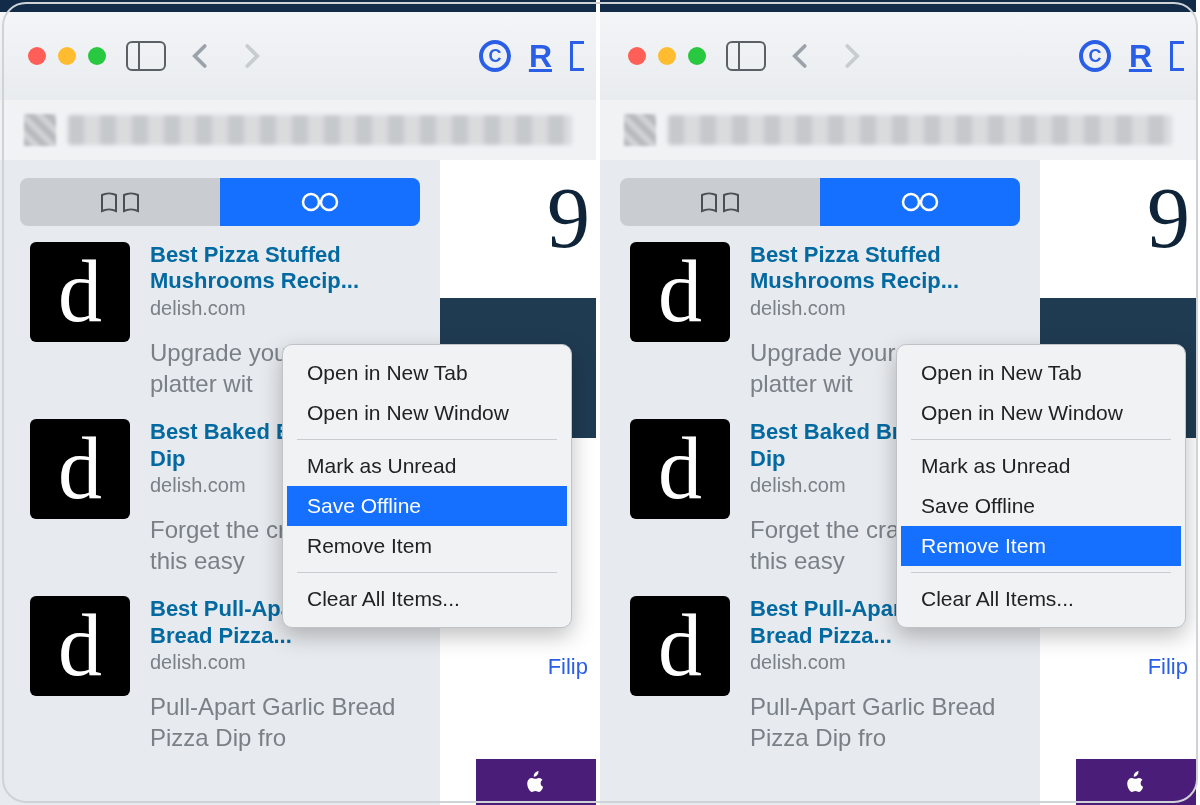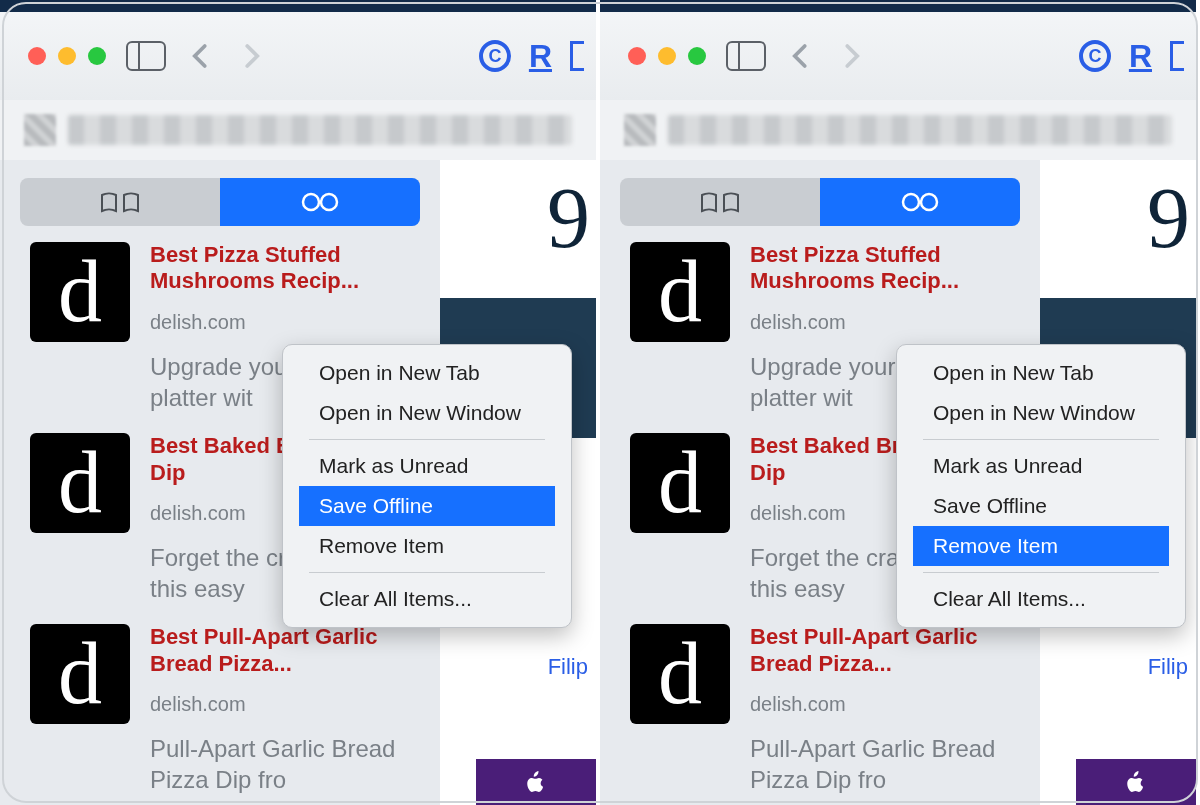--- a/index.html
+++ b/index.html
@@ -33,34 +33,34 @@
   .segbar { margin: 20px 20px 10px 20px; height: 48px; background:#c9cdd2; border-radius:8px; display:flex; overflow:hidden; width: 400px; }
   .seg { flex:1; display:flex; align-items:center; justify-content:center; color:#4a4f55; }
   .seg.active { background:#1670ff; color:#fff; }
   .seg svg { width: 44px; height: 26px; }
 
   
   .sidebar { position:absolute; left:0; top:160px; bottom:0; width: 440px; background:#e7eaee; padding: 24px 0 0 0; }
   .item { display:flex; padding: 6px 20px 14px 30px; gap: 20px; }
   .favicon { width: 100px; height: 100px; background:#000; color:#fff; display:flex; align-items:center; justify-content:center; font-family: Georgia, serif; font-size: 88px; line-height: 1; border-radius:6px; flex-shrink:0; }
   .itemtext { flex:1; min-width:0; }
-  .item-title { font-weight:700; font-size:22px; color:#b91c1c; line-height:1.2; }
-  .item-domain { color:#7a8087; font-size:20px; margin-top:16px; }
+  .item-title { font-weight:700; font-size:22px; color:#0369a1; line-height:1.2; }
+  .item-domain { color:#7a8087; font-size:20px; margin-top:2px; }
   .item-snip { color:#7a8087; font-size:24px; margin-top:17px; line-height:1.3; }
 
   
   .contentpeek { position:absolute; left:440px; right:0; top:160px; bottom:0; background:#fff; }
   .bignum { position:absolute; right:6px; top:8px; font-size:86px; color:#0f2438; font-family: Georgia, serif; }
   .darkband { position:absolute; top:138px; right:0; left:0; height:140px; background:#1f3b52; }
   .filiplink { position:absolute; right:8px; top:494px; color:#2a5ee6; font-size:22px; }
   .purp { position:absolute; right:0; bottom:0; width:120px; height:46px; background:#4a1e78; display:flex;align-items:center;justify-content:center; }
   .purp svg { width:28px;height:28px;fill:#fff; }
 
   
-  .ctxmenu { position:absolute; background:#f0f2f4; border:1px solid #bfc3c8; border-radius:10px; box-shadow:0 8px 22px rgba(0,0,0,.25); width: 290px; padding:8px 16px; }
+  .ctxmenu { position:absolute; background:#f0f2f4; border:1px solid #bfc3c8; border-radius:10px; box-shadow:0 8px 22px rgba(0,0,0,.25); width: 290px; padding:8px 4px; }
   .ctxitem { padding:8px 20px; font-size:21px; color:#222; white-space:nowrap; }
   .ctxitem.sel { background:#1670ff; color:#fff; }
   .ctxsep { height:1px; background:#c8ccd0; margin:6px 10px; }
 
   
   .outer { position:absolute; inset:2px; border:2px solid #cfd3d7; border-radius:24px; pointer-events:none; }
 </style>
 </head>
 <body>
 

